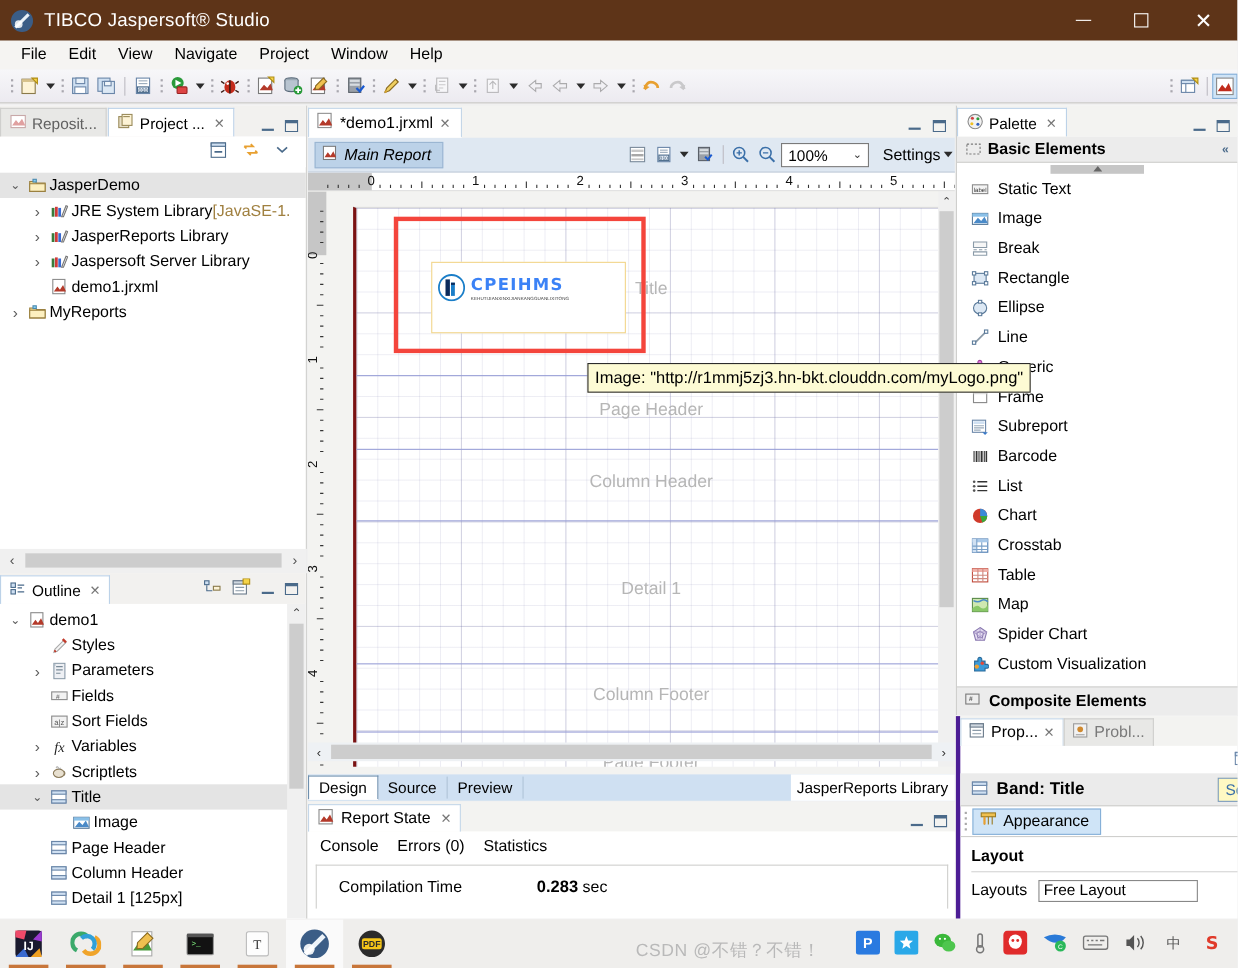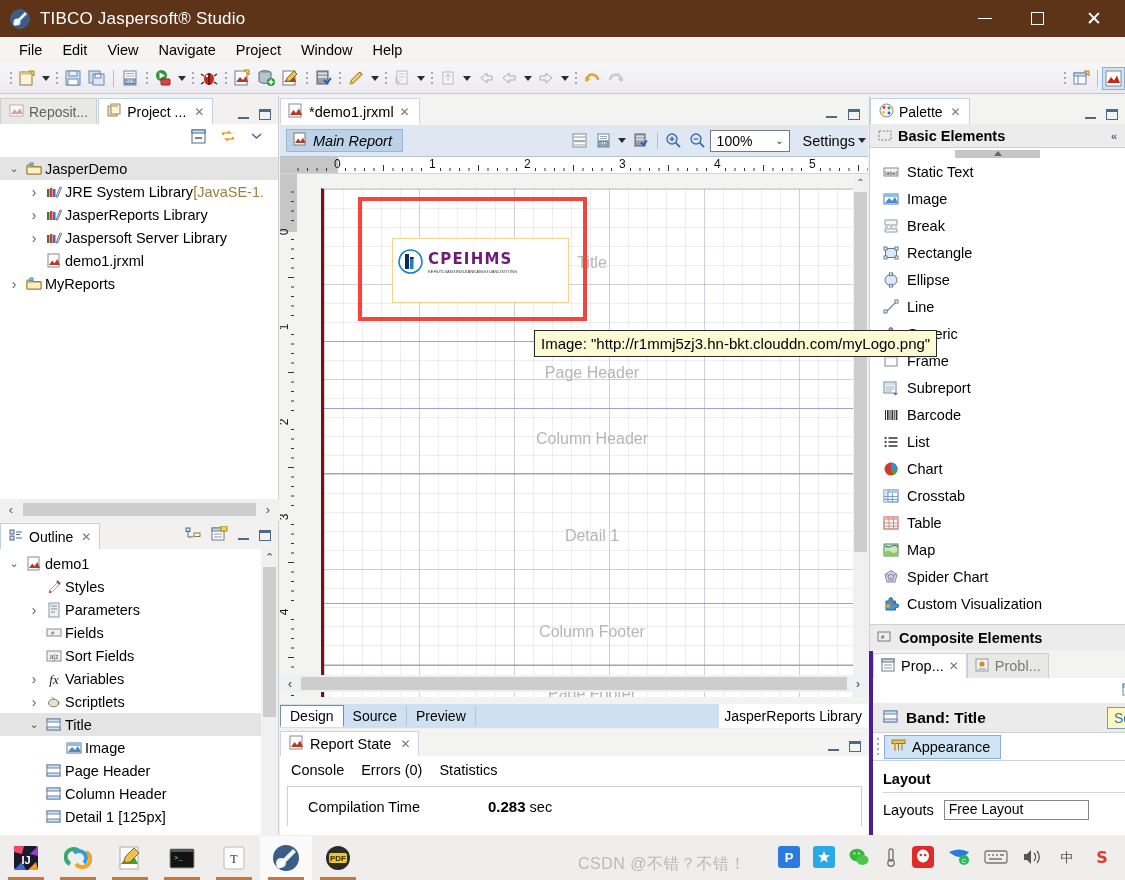--- a/index.html
+++ b/index.html
@@ -956,21 +956,21 @@
           <div style="position:absolute;left:5px;top:10px;display:flex;align-items:center;gap:5px;">
             <span>
               <svg width="25" height="25" viewBox="0 0 25 25">
                 <circle cx="12.5" cy="12.5" r="11.5" fill="none" stroke="#1a7ec8" stroke-width="1.6"></circle>
                 <rect x="7" y="5" width="4" height="15" fill="#0b2b5c"></rect>
                 <rect x="12" y="8" width="3.5" height="12" fill="#1a7ec8"></rect>
                 <rect x="12" y="8" width="3.5" height="2" fill="#0b2b5c"></rect>
               </svg>
             </span>
             <span style="display:block;line-height:1;">
-              <span style="display:block;font-size:15px;font-weight:bold;letter-spacing:1.2px;color:#701a75;font-family:'DejaVu Sans',sans-serif;">CPEIHMS</span>
+              <span style="display:block;font-size:15px;font-weight:bold;letter-spacing:1.2px;color:#3b82f6;font-family:'DejaVu Sans',sans-serif;">CPEIHMS</span>
               <span style="display:block;font-size:4.1px;letter-spacing:.1px;color:#333;margin-top:3px;">KEHUTIJIANXINXIJIANKANGGUANLIXITONG</span>
             </span>
           </div>
         </div>
       </div>
     </div>
 
     <div class="ed-vscroll">
       <div class="a">⌃</div>
       <div class="thumb"></div>

